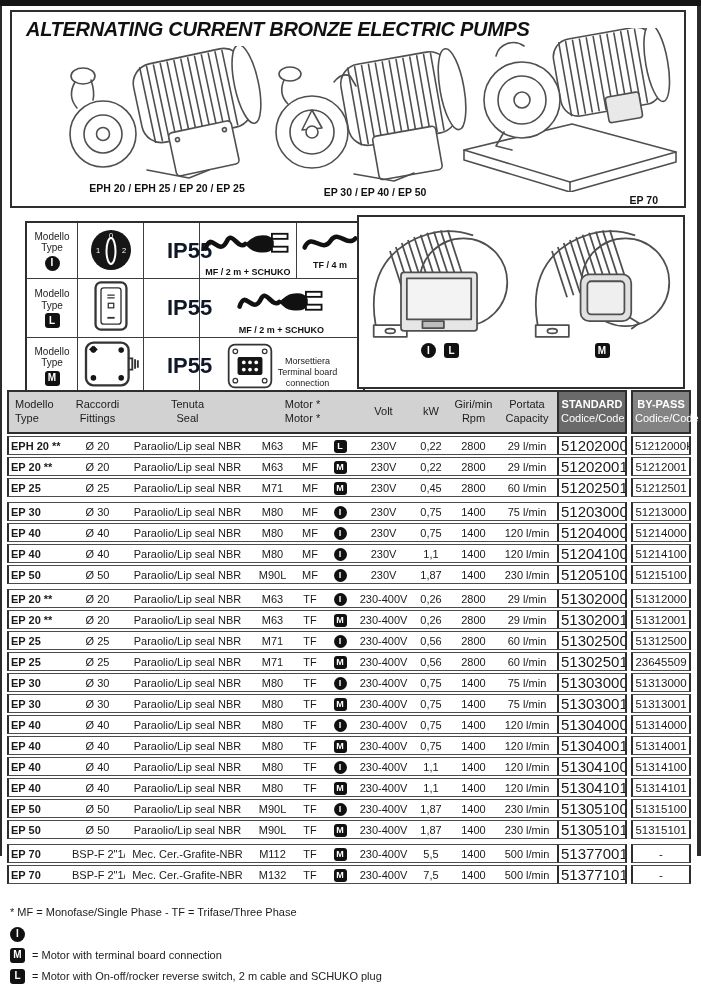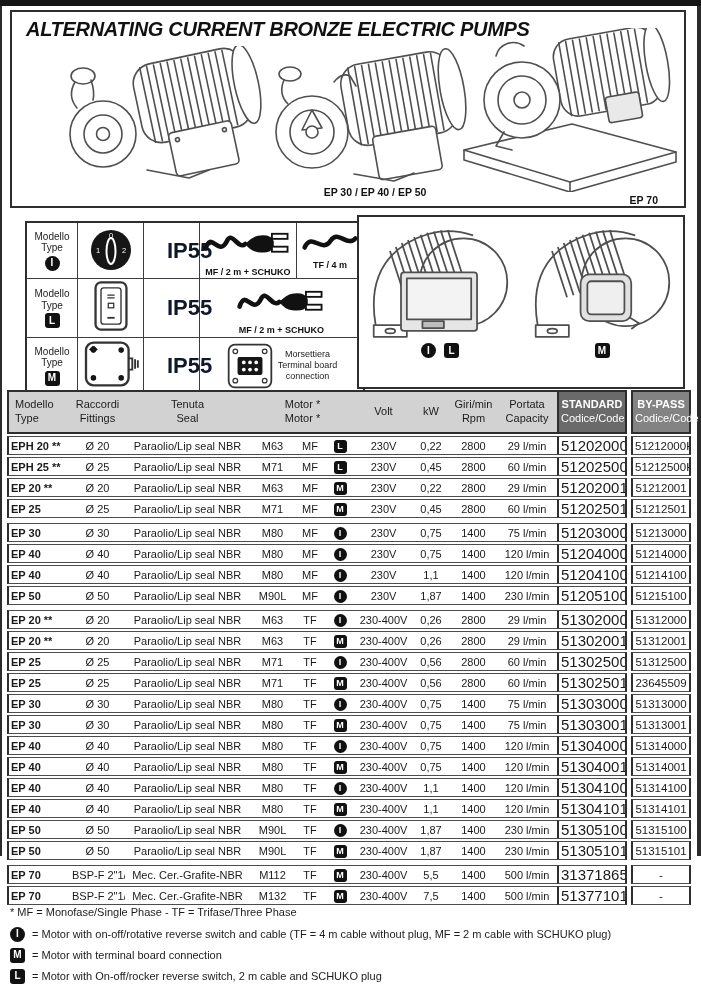--- a/index.html
+++ b/index.html
@@ -18,21 +18,21 @@
   .p3 figcaption{text-align:right;padding-right:26px;margin-top:-14px;}
   
   .types-row{position:absolute;left:0;top:209px;width:701px;height:174px;}
   #mt{position:absolute;left:23px;top:6px;border-collapse:collapse;table-layout:fixed;width:332px;background:#fff;}
   #mt td{border:1px solid #3d3d3d;text-align:center;vertical-align:middle;height:55px;padding:0;}
   #mt{border:2px solid #2e2e2e;}
   .mlabel{font-size:10px;line-height:1.15;color:#222;}
   .ip{font-size:22px;font-weight:bold;color:#0f172a;margin-left:23px;}
   .conn-label{font-size:9px;font-weight:bold;margin-top:1px;color:#111;white-space:nowrap;}
   .conn-lines{font-size:9px;text-align:center;line-height:1.25;color:#222;}
-  .conn-flex{display:flex;align-items:center;justify-content:center;gap:4px;}
+  .conn-flex{display:flex;align-items:flex-end;justify-content:center;gap:4px;}
   .motor-box{position:absolute;left:355px;top:0px;width:328px;height:174px;border:2px solid #2e2e2e;box-sizing:border-box;display:flex;align-items:flex-start;justify-content:space-around;background:#fff;}
   .motor-fig{text-align:center;margin-top:6px;}
   .badge-row{display:flex;gap:8px;justify-content:center;margin-top:-16px;}
   
   .badge{display:inline-flex;align-items:center;justify-content:center;background:var(--badge-bg,#111);color:#fff;font-weight:bold;
          width:13px;height:13px;font-size:9px;line-height:1;}
   .badge.square{border-radius:3px;}
   .badge.circle{border-radius:50%;}
   .badge.md{width:15px;height:15px;font-size:10px;margin-top:2px;}
   .badge.lg{width:15px;height:15px;font-size:10px;}
@@ -85,20 +85,21 @@
           <ellipse cx="32" cy="30" rx="12" ry="8"></ellipse>
           <path d="M24,36 q-8,14 2,26" fill="none"></path>
           <path d="M40,34 q4,12 2,20" fill="none"></path>
           <circle cx="52" cy="88" r="33"></circle>
           <circle cx="52" cy="88" r="19"></circle>
           <circle cx="52" cy="88" r="6.5"></circle>
           <path d="M96,124 l42,8 20,-8" fill="none"></path>
         </g>
       </svg>
       </span>
+      <figcaption>EPH 20 / EPH 25 / EP 20 / EP 25</figcaption>
     </figure>
 
     <figure class="pump p2">
       <span>
       <svg width="222" height="136" viewBox="0 0 222 136" fill="none">
         <g stroke="#4f4f4f" stroke-width="1.6" fill="#fff" stroke-linejoin="round" stroke-linecap="round">
           <g transform="rotate(-10 145 62)">
             <rect x="82" y="8" width="110" height="82" rx="20"></rect>
             <path d="M92,10V88M99,10V88M106,10V88M113,10V88M120,10V88M127,10V88M134,10V88M141,10V88M148,10V88M155,10V88M162,10V88M169,10V88M176,10V88" fill="none"></path>
             <ellipse cx="191" cy="49" rx="12" ry="41"></ellipse>
@@ -346,35 +347,20 @@
           <td><span class="badge square">L</span></td>
           <td>230V</td>
           <td>0,22</td>
           <td>2800</td>
           <td>29 l/min</td>
           <td class="c-std">51202000H</td>
           <td class="c-gap"></td>
           <td class="c-byp">51212000H</td>
         </tr>
         <tr class="data">
-          <td>EPH 25 **</td>
-          <td>Ø 25</td>
-          <td>Paraolio/Lip seal NBR</td>
-          <td>M71</td>
-          <td>MF</td>
-          <td><span class="badge square">L</span></td>
-          <td>230V</td>
-          <td>0,45</td>
-          <td>2800</td>
-          <td>60 l/min</td>
-          <td class="c-std">51202500H</td>
-          <td class="c-gap"></td>
-          <td class="c-byp">51212500H</td>
-        </tr>
-        <tr class="data">
           <td>EP 20 **</td>
           <td>Ø 20</td>
           <td>Paraolio/Lip seal NBR</td>
           <td>M63</td>
           <td>MF</td>
           <td><span class="badge square">M</span></td>
           <td>230V</td>
           <td>0,22</td>
           <td>2800</td>
           <td>29 l/min</td>
@@ -650,21 +636,21 @@
           <td>EP 70</td>
           <td>BSP-F 2"1/2</td>
           <td>Mec. Cer.-Grafite-NBR</td>
           <td>M112</td>
           <td>TF</td>
           <td><span class="badge square">M</span></td>
           <td>230-400V</td>
           <td>5,5</td>
           <td>1400</td>
           <td>500 l/min</td>
-          <td class="c-std">31371865</td>
+          <td class="c-std">51377001</td>
           <td class="c-gap"></td>
           <td class="c-byp">-</td>
         </tr>
         <tr class="data">
           <td>EP 70</td>
           <td>BSP-F 2"1/2</td>
           <td>Mec. Cer.-Grafite-NBR</td>
           <td>M132</td>
           <td>TF</td>
           <td><span class="badge square">M</span></td>
@@ -677,21 +663,20 @@
           <td class="c-byp">-</td>
         </tr>
       </tbody>
   </table>
 
   <div class="notes">
     <p>* MF = Monofase/Single Phase - TF = Trifase/Three Phase</p>
     <div id="legend">
         <div class="legend-line">
           <span class="badge circle lg">I</span>
-          <span>= Motor with on-off/rotative reverse switch and cable (TF = 4 m cable without plug, MF = 2 m cable with SCHUKO plug)</span>
         </div>
         <div class="legend-line">
           <span class="badge square lg">M</span>
           <span>= Motor with terminal board connection</span>
         </div>
         <div class="legend-line">
           <span class="badge square lg">L</span>
           <span>= Motor with On-off/rocker reverse switch, 2 m cable and SCHUKO plug</span>
         </div>
       </div>

